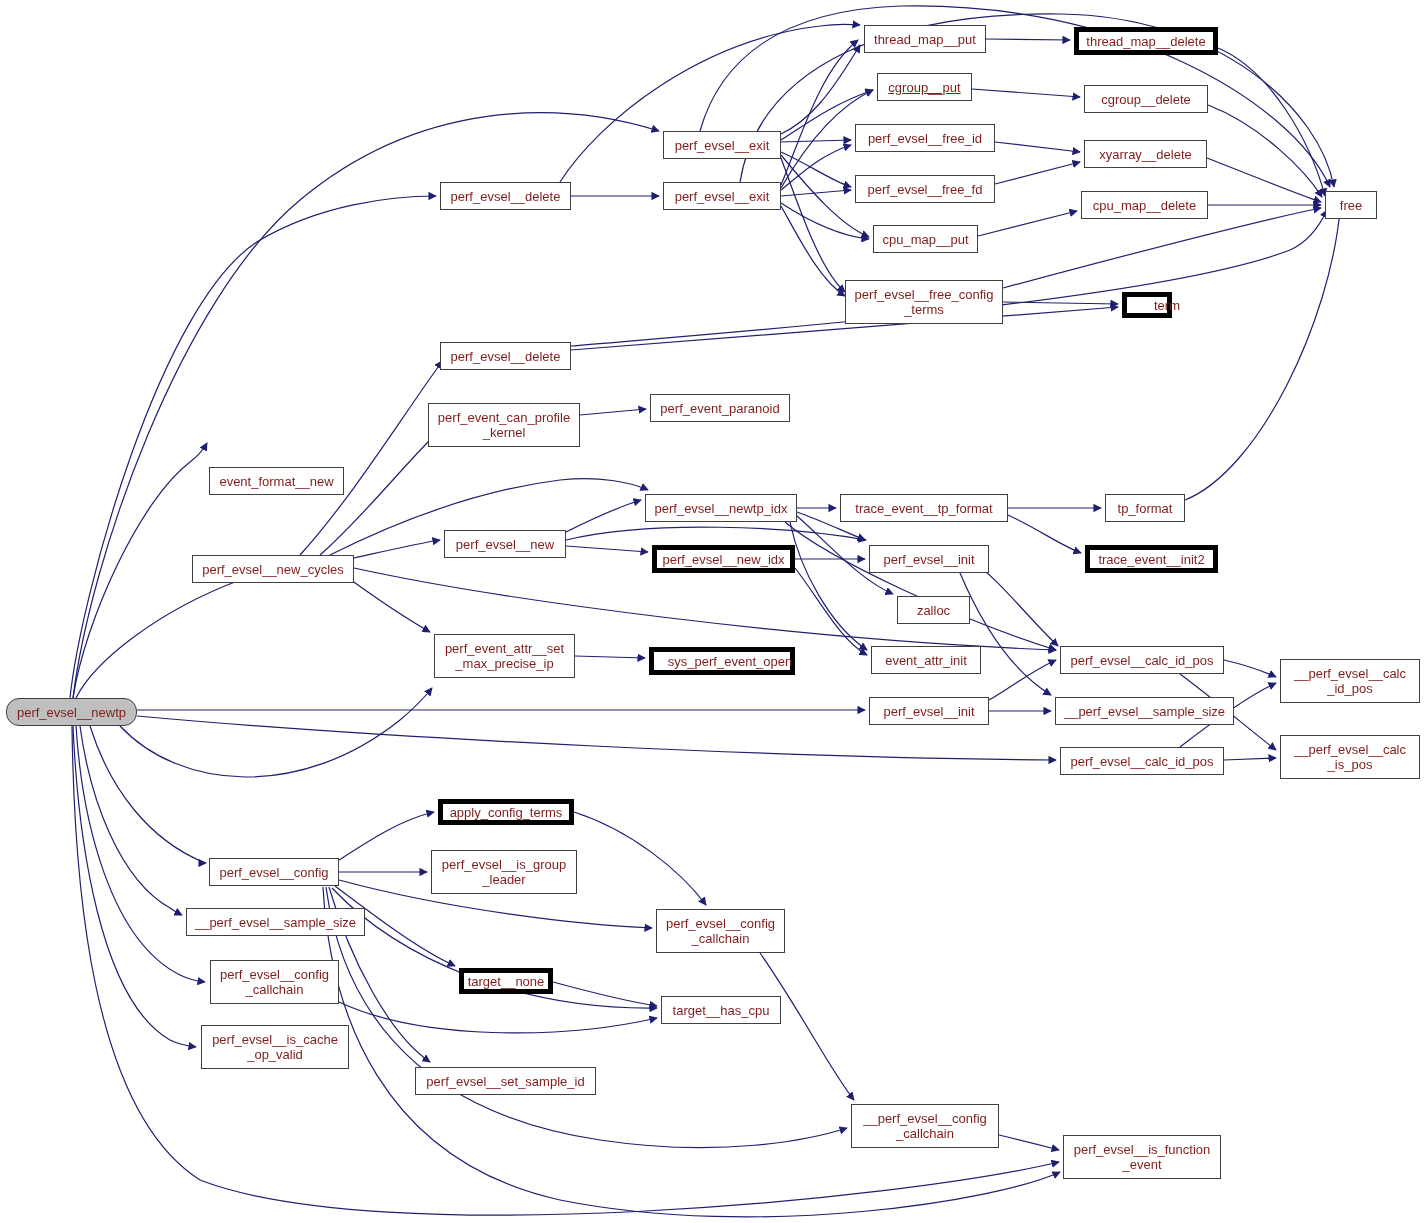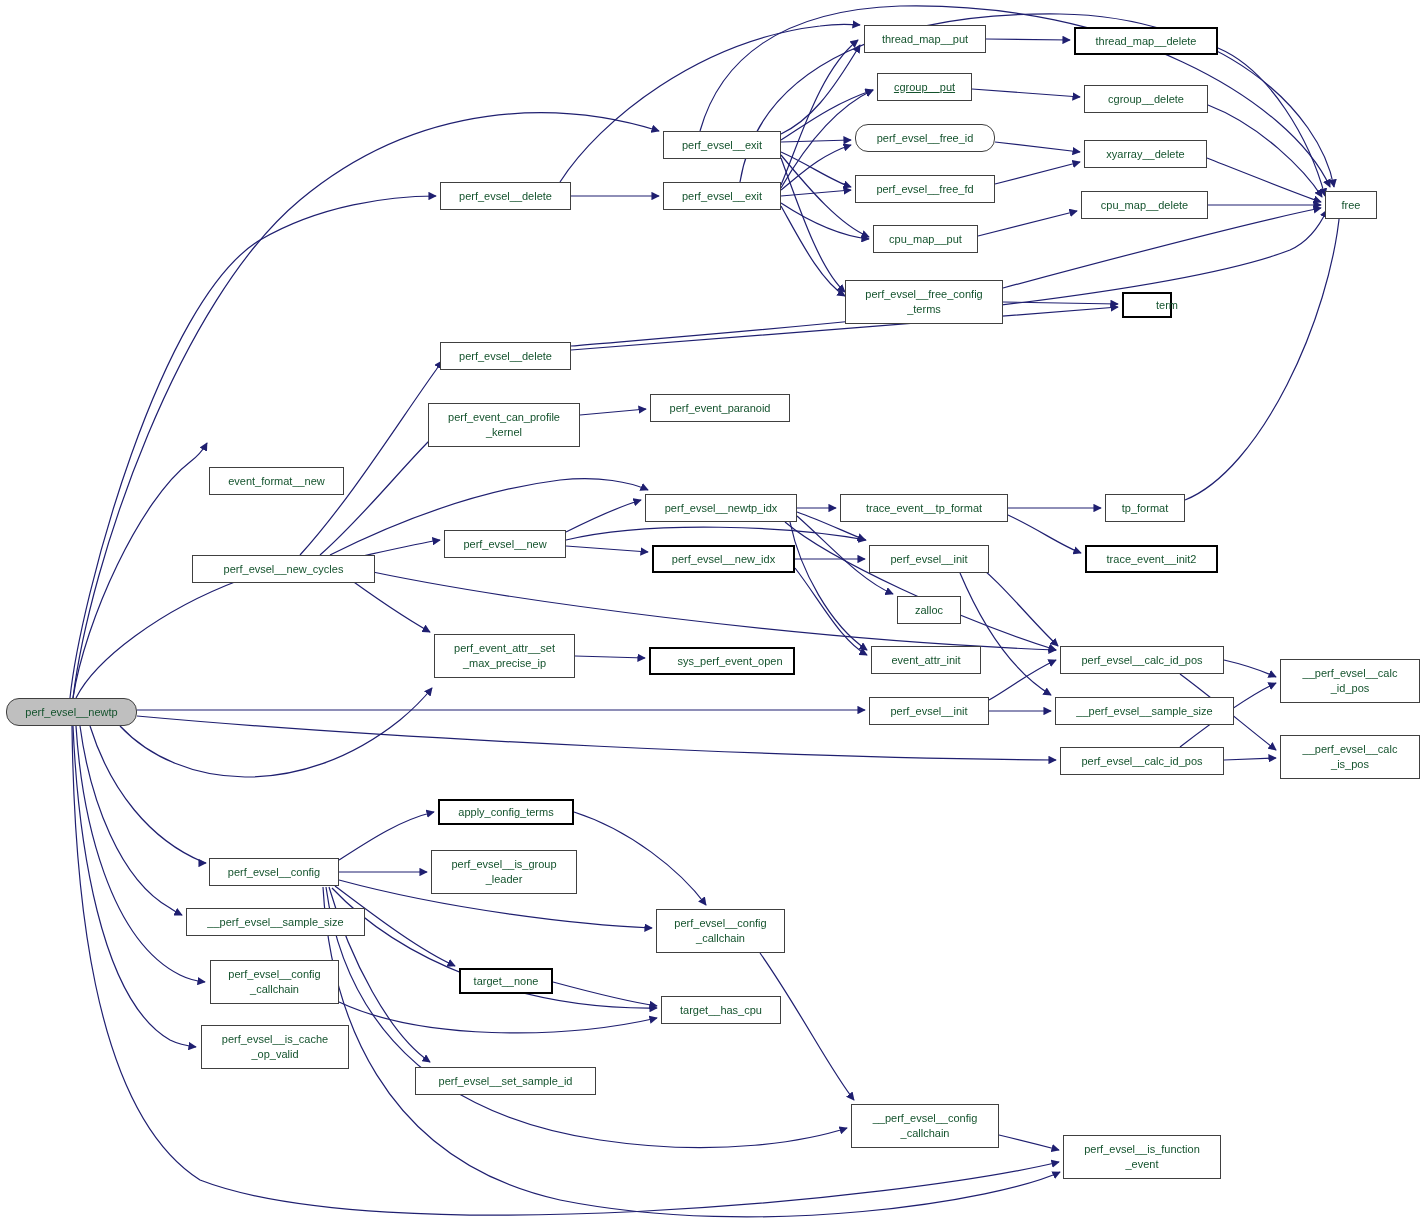--- a/index.html
+++ b/index.html
@@ -7,30 +7,30 @@
   body{font-family:"Liberation Sans",sans-serif;}
   #canvas{position:relative;width:1424px;height:1223px;background:#ffffff;overflow:hidden;}
   #edges{position:absolute;left:0;top:0;width:1424px;height:1223px;}
   .node{
     position:absolute;
     box-sizing:border-box;
     display:flex;
     align-items:center;
     justify-content:center;
     text-align:center;
-    font-size:11px;
+    font-size:13px;
     line-height:15px;
-    color:#14532d;
+    color:#7f1d1d;
     background:#ffffff;
     border:1px solid #404040;
     white-space:pre-line;
     z-index:5;
     letter-spacing:0px;
   }
-  .node.red{border:2px solid #000000;}
+  .node.red{border:5px solid #000000;}
   .node.root{background:#bfbfbf;border:1px solid #404040;}
 </style>
 </head>
 <body>
 
 <div id="canvas">
   <svg id="edges" xmlns="http://www.w3.org/2000/svg">
     <defs>
       <marker id="arrow" viewBox="0 0 10 10" refX="9" refY="5" markerWidth="7" markerHeight="7" orient="auto-start-reverse">
         <path d="M 0 0 L 10 5 L 0 10 z" fill="#1f1f70"></path>
@@ -124,43 +124,43 @@
   </svg>
   <div id="node-layer">
       <div class="node root" style="left: 6px; top: 698px; width: 131px; height: 28px; border-radius: 13px;"><span>perf_evsel__newtp</span></div>
       <div class="node" style="left: 440px; top: 182px; width: 131px; height: 28px;"><span>perf_evsel__delete</span></div>
       <div class="node" style="left: 663px; top: 131px; width: 118px; height: 28px;"><span>perf_evsel__exit</span></div>
       <div class="node" style="left: 663px; top: 182px; width: 118px; height: 28px;"><span>perf_evsel__exit</span></div>
       <div class="node" style="left: 864px; top: 25px; width: 122px; height: 28px;"><span>thread_map__put</span></div>
       <div class="node red" style="left: 1074px; top: 27px; width: 144px; height: 28px;"><span>thread_map__delete</span></div>
       <div class="node" style="left: 877px; top: 73px; width: 95px; height: 28px; text-decoration: underline;"><span>cgroup__put</span></div>
       <div class="node" style="left: 1084px; top: 85px; width: 124px; height: 28px;"><span>cgroup__delete</span></div>
-      <div class="node" style="left: 855px; top: 124px; width: 140px; height: 28px; border-radius: 13px;"><span>perf_evsel__free_id</span></div>
+      <div class="node" style="left: 855px; top: 124px; width: 140px; height: 28px;"><span>perf_evsel__free_id</span></div>
       <div class="node" style="left: 1084px; top: 140px; width: 123px; height: 28px;"><span>xyarray__delete</span></div>
       <div class="node" style="left: 855px; top: 175px; width: 140px; height: 28px;"><span>perf_evsel__free_fd</span></div>
       <div class="node" style="left: 1081px; top: 191px; width: 127px; height: 28px;"><span>cpu_map__delete</span></div>
       <div class="node" style="left: 873px; top: 225px; width: 105px; height: 28px;"><span>cpu_map__put</span></div>
       <div class="node" style="left: 1325px; top: 191px; width: 52px; height: 28px;"><span>free</span></div>
       <div class="node" style="left: 845px; top: 280px; width: 158px; height: 44px;"><span>perf_evsel__free_config
 _terms</span></div>
       <div class="node red" style="left: 1122px; top: 292px; width: 50px; height: 26px; padding-left: 40px;"><span>term</span></div>
       <div class="node" style="left: 440px; top: 342px; width: 131px; height: 28px;"><span>perf_evsel__delete</span></div>
       <div class="node" style="left: 428px; top: 403px; width: 152px; height: 44px;"><span>perf_event_can_profile
 _kernel</span></div>
       <div class="node" style="left: 650px; top: 394px; width: 140px; height: 28px;"><span>perf_event_paranoid</span></div>
       <div class="node" style="left: 209px; top: 427px; width: 135px; height: 28px; margin-top: 40px;"><span>event_format__new</span></div>
-      <div class="node" style="left: 192px; top: 555px; width: 183px; height: 28px;"><span>perf_evsel__new_cycles</span></div>
+      <div class="node" style="left: 192px; top: 555px; width: 162px; height: 28px;"><span>perf_evsel__new_cycles</span></div>
       <div class="node" style="left: 444px; top: 530px; width: 122px; height: 28px;"><span>perf_evsel__new</span></div>
       <div class="node" style="left: 645px; top: 494px; width: 152px; height: 28px;"><span>perf_evsel__newtp_idx</span></div>
       <div class="node" style="left: 840px; top: 494px; width: 168px; height: 28px;"><span>trace_event__tp_format</span></div>
       <div class="node" style="left: 1105px; top: 494px; width: 80px; height: 28px;"><span>tp_format</span></div>
       <div class="node red" style="left: 652px; top: 545px; width: 143px; height: 28px;"><span>perf_evsel__new_idx</span></div>
       <div class="node" style="left: 869px; top: 545px; width: 120px; height: 28px;"><span>perf_evsel__init</span></div>
       <div class="node red" style="left: 1085px; top: 545px; width: 133px; height: 28px;"><span>trace_event__init2</span></div>
-      <div class="node" style="left: 897px; top: 596px; width: 64px; height: 28px;"><span>zalloc</span></div>
+      <div class="node" style="left: 897px; top: 596px; width: 73px; height: 28px;"><span>zalloc</span></div>
       <div class="node" style="left: 871px; top: 646px; width: 110px; height: 28px;"><span>event_attr_init</span></div>
       <div class="node" style="left: 434px; top: 634px; width: 141px; height: 44px;"><span>perf_event_attr__set
 _max_precise_ip</span></div>
       <div class="node red" style="left: 649px; top: 647px; width: 146px; height: 28px; padding-left: 16px;"><span>sys_perf_event_open</span></div>
       <div class="node" style="left: 1060px; top: 646px; width: 164px; height: 28px;"><span>perf_evsel__calc_id_pos</span></div>
       <div class="node" style="left: 1280px; top: 659px; width: 140px; height: 44px;"><span>__perf_evsel__calc
 _id_pos</span></div>
       <div class="node" style="left: 869px; top: 697px; width: 120px; height: 28px;"><span>perf_evsel__init</span></div>
       <div class="node" style="left: 1055px; top: 697px; width: 179px; height: 28px;"><span>__perf_evsel__sample_size</span></div>
       <div class="node" style="left: 1280px; top: 735px; width: 140px; height: 44px;"><span>__perf_evsel__calc

